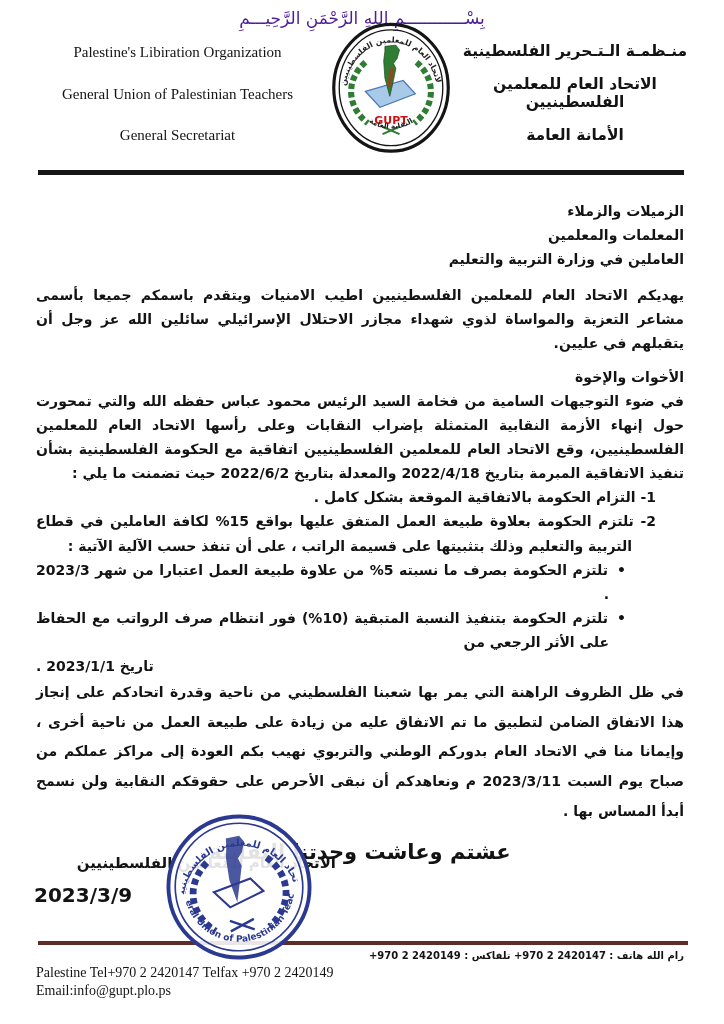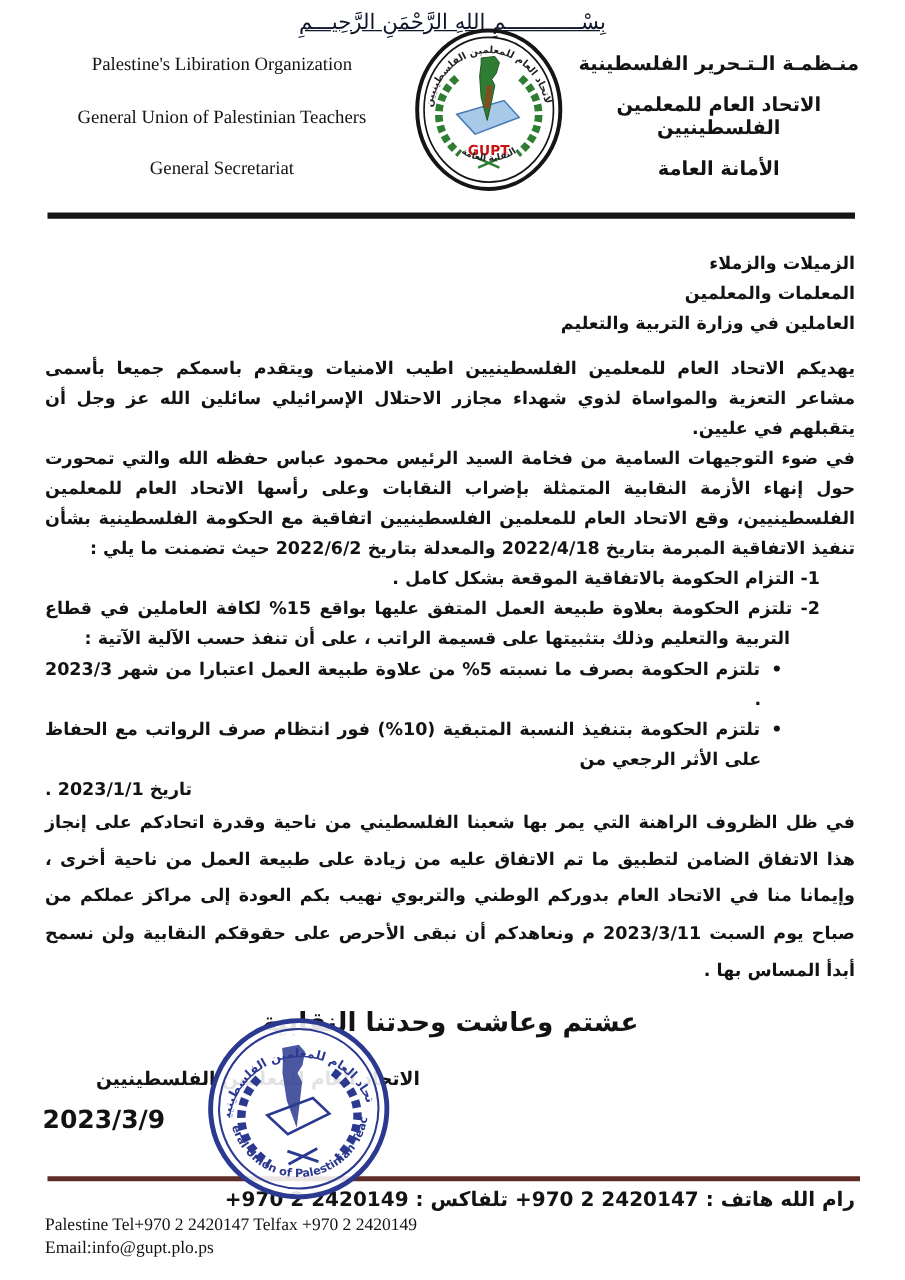--- a/index.html
+++ b/index.html
@@ -9,23 +9,22 @@
     --footer-line-maroon:#5e2d28;
     --book-blue:#a9c9e8;
   }
   html,body{margin:0;padding:0;background:#9a9a9a;}
   .page{
     position:relative;width:724px;height:1024px;margin:0 auto;background:#ffffff;
     color:#131313;font-family:"DejaVu Sans",sans-serif;overflow:hidden;
   }
   
   .bismillah{
-    direction:rtl;text-align:center;font-size:17px;padding-top:8px;color:#0f172a;
+    direction:rtl;text-align:center;font-size:17px;padding-top:8px;color:#4c1d95;
     letter-spacing:.5px;
-    text-decoration:underline;
   }
   .header-row{
     display:flex;justify-content:space-between;align-items:stretch;
     padding:0 30px;height:128px;margin-top:0;
   }
   .hdr-en{
     width:295px;display:flex;flex-direction:column;justify-content:space-between;
     padding:16px 0 12px;text-align:center;
     font-family:"Liberation Serif",serif;font-weight:normal;font-size:15px;
   }
@@ -55,21 +54,21 @@
     direction:rtl;text-align:right;font-weight:bold;font-size:15px;line-height:1.8;
   }
   .sign-date{text-align:left;font-size:20px;}
   .stamp{
     position:absolute;left:164px;top:812px;width:150px;height:150px;z-index:2;
     transform:rotate(-5deg);
   }
   
   .footer{position:absolute;left:0;right:0;top:941px;}
   .footer-line{height:4px;background:var(--footer-line-maroon);margin:0 36px 0 38px;}
-  .footer-ar{direction:rtl;text-align:right;margin:5px 40px 0 0;font-size:16px;font-weight:bold;}
+  .footer-ar{direction:rtl;text-align:right;margin:5px 40px 0 0;font-size:10px;font-weight:bold;}
   .footer-en{margin:3px 0 0 36px;font-family:"Liberation Serif",serif;font-size:14px;line-height:1.3;}
   
   .logo-arc{font-size:6.5px;font-weight:bold;fill:#222;font-family:"DejaVu Sans",sans-serif;}
   .gupt-label{font-size:9px;font-weight:bold;fill:var(--gupt-red);font-family:"DejaVu Sans",sans-serif;}
   .stamp-arc-ar{font-size:6.5px;font-weight:bold;fill:var(--stamp-blue);font-family:"DejaVu Sans",sans-serif;}
   .stamp-arc-en{font-size:6px;font-weight:bold;fill:var(--stamp-blue);font-family:"DejaVu Sans",sans-serif;}
 </style>
 </head>
 <body>
 
@@ -117,20 +116,21 @@
 
   <div class="divider"></div>
 
   <div class="body-flow">
     <div>الزميلات والزملاء</div>
     <div>المعلمات والمعلمين</div>
     <div>العاملين في وزارة التربية والتعليم</div>
 
     <p class="para mt12">يهديكم الاتحاد العام للمعلمين الفلسطينيين اطيب الامنيات ويتقدم باسمكم جميعا بأسمى مشاعر التعزية والمواساة  لذوي شهداء مجازر الاحتلال الإسرائيلي سائلين الله عز وجل أن يتقبلهم في عليين.</p>
 
+    <div class="mt10">الأخوات والإخوة</div>
     <p class="para">في ضوء التوجيهات السامية من فخامة السيد الرئيس محمود عباس حفظه الله والتي تمحورت حول إنهاء الأزمة النقابية المتمثلة بإضراب النقابات وعلى رأسها الاتحاد العام للمعلمين الفلسطينيين، وقع الاتحاد العام للمعلمين الفلسطينيين اتفاقية مع الحكومة الفلسطينية بشأن تنفيذ الاتفاقية المبرمة بتاريخ 2022/4/18 والمعدلة بتاريخ 2022/6/2 حيث تضمنت ما يلي :</p>
 
     <div class="num-item">1- التزام الحكومة بالاتفاقية الموقعة بشكل كامل .</div>
     <div class="num-item">2- تلتزم الحكومة بعلاوة طبيعة العمل المتفق عليها بواقع ‎%15‎ لكافة العاملين في قطاع التربية والتعليم وذلك بتثبيتها على قسيمة الراتب ، على أن تنفذ حسب الآلية الآتية :</div>
 
     <ul class="bullets">
       <li>تلتزم الحكومة بصرف ما نسبته ‎%5‎ من علاوة طبيعة العمل اعتبارا من شهر 2023/3 .</li>
       <li>تلتزم الحكومة بتنفيذ النسبة المتبقية (‎%10‎) فور انتظام صرف الرواتب مع الحفاظ على الأثر الرجعي من</li>
     </ul>
     <div class="center-line">تاريخ 2023/1/1 .</div>

